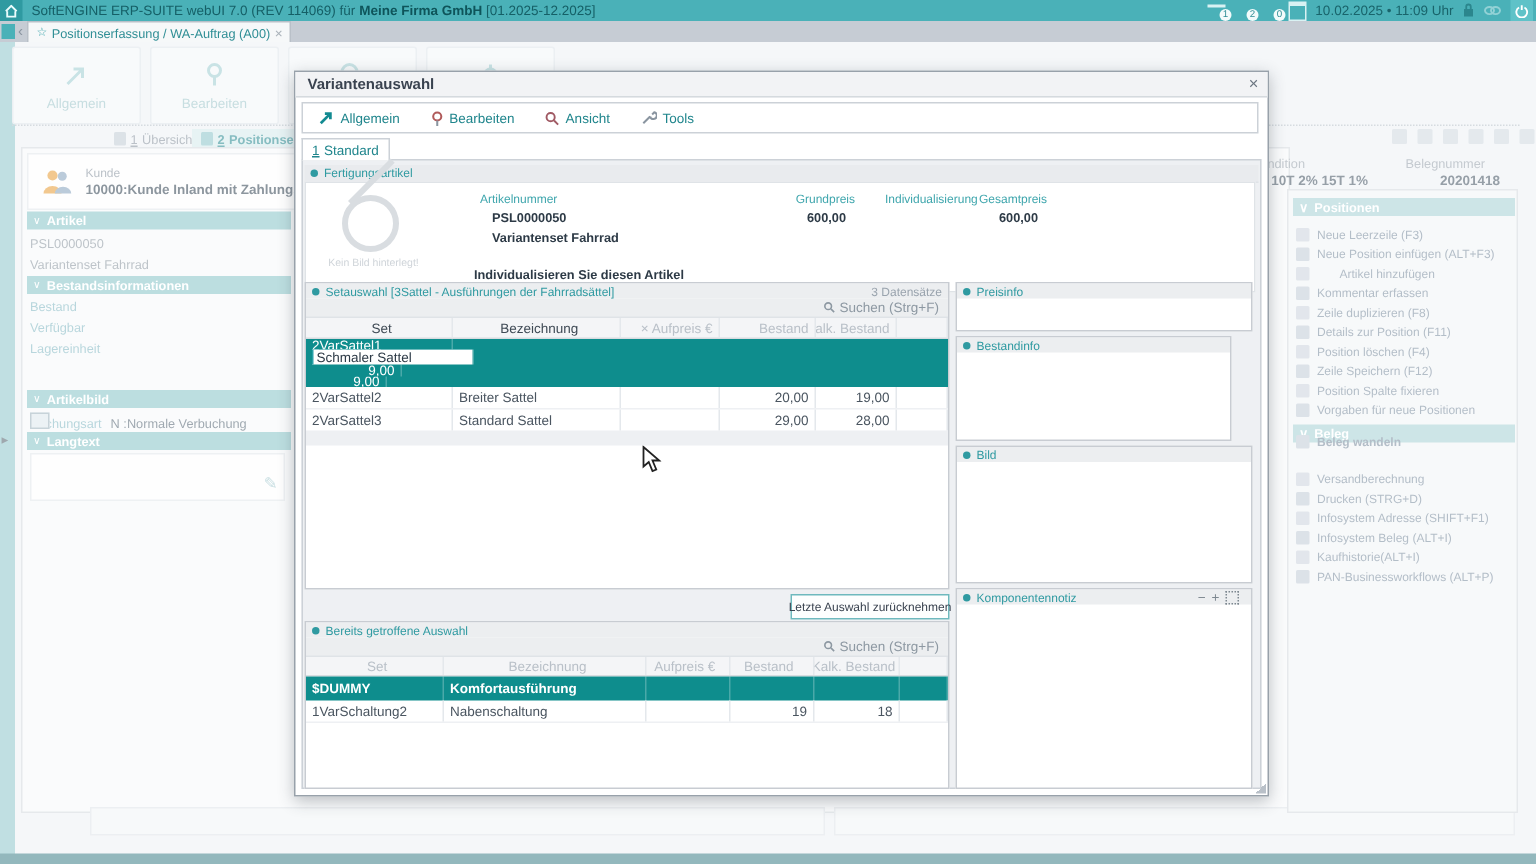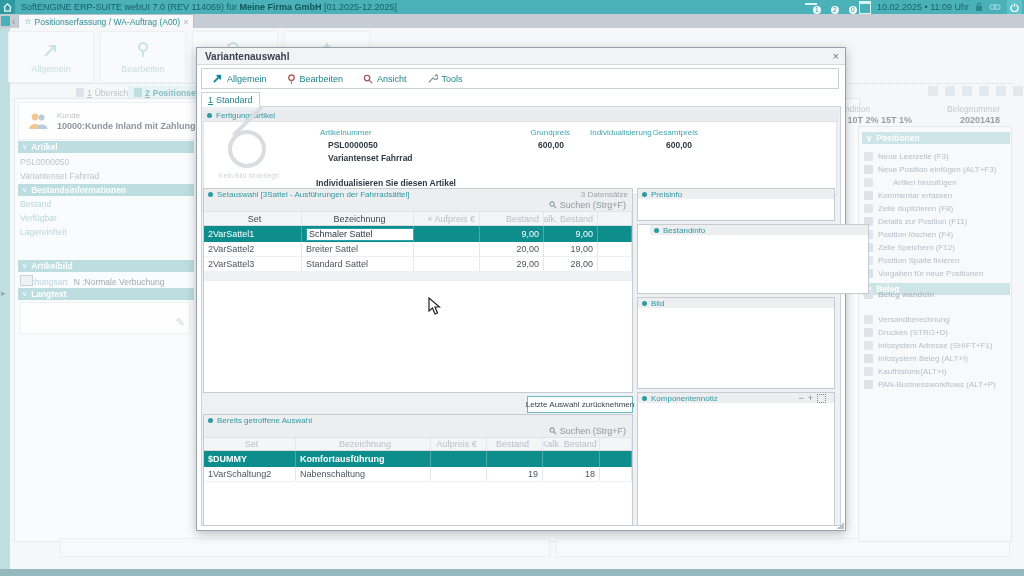--- a/index.html
+++ b/index.html
@@ -302,21 +302,21 @@
   <div class="abs secbar" style="top:288px;">
     <span class="chev">∨</span>
     <span>Langtext</span>
   </div>
   <div class="abs langbox">
       <span class="pencil">✎</span>
     </div>
 
   <div class="abs rinfo" style="left:730px;top:104px;width:140px;text-align:right;">Zahlungskondition</div>
   <div class="abs rinfo" style="left:730px;top:115px;width:182px;text-align:right;"><b>Kunde 10T 2% 15T 1%</b></div>
-  <div class="abs rinfo" style="right:24px;top:104px;text-align:center;">Belegnummer</div>
+  <div class="abs rinfo" style="right:34px;top:104px;text-align:center;">Belegnummer</div>
   <div class="abs rinfo" style="right:24px;top:115px;text-align:right;"><b>20201418</b></div>
 
   <div class="abs rmenucard"></div>
   <div class="abs rsecbar" style="top:132px;">
     <span>∨</span>
     <span>Positionen</span>
   </div>
   <div class="abs ritem" style="top:150px;">
       <span class="ric"></span>
       <span>Neue Leerzeile (F3)</span>
@@ -477,21 +477,21 @@
         <div class="c-set">Set</div>
         <div class="c-bez">Bezeichnung</div>
         <div class="c-auf lt">
             <span style="margin-right:2px;">×</span>
             <span>Aufpreis €</span>
           </div>
         <div class="c-bes lt">Bestand</div>
         <div class="c-kal lt">Kalk. Bestand</div>
         <div class="c-x"></div>
       </div>
-      <div class="trow sel" style="height:16px;">
+      <div class="trow sel" style="height:32px;flex-direction:column;">
         <div class="c-set">2VarSattel1</div>
         <div class="c-bez">
             <input class="cell-input" value="Schmaler Sattel" style="">
           </div>
         <div class="c-auf"></div>
         <div class="c-bes">9,00</div>
         <div class="c-kal">9,00</div>
         <div class="c-x"></div>
       </div>
       <div class="trow drow">
@@ -555,21 +555,21 @@
 
     <div class="abs panel" style="left:440px;top:140px;width:198px;height:33px;">
       <div class="shead-l1">
         <span class="dot"></span>
         <span>Preisinfo</span>
       </div>
     </div>
     <span class="ilabel" style="left:452px;top:160px;">Aufpreis</span>
     <span class="ival" style="left:545px;top:160px;">0</span>
 
-    <div class="abs panel" style="left:440px;top:176px;width:232px;height:70px;padding-left:12px;">
+    <div class="abs panel" style="left:440px;top:176px;width:184px;height:70px;">
       <div class="shead-l1">
         <span class="dot"></span>
         <span>Bestandinfo</span>
       </div>
     </div>
     <span class="ilabel" style="left:452px;top:194px;">Bestand</span>
     <span class="ival" style="left:545px;top:194px;">0</span>
     <span class="ival2" style="left:558px;top:194px;">9</span>
     <span class="ilabel" style="left:452px;top:206px;">Bestellt</span>
     <span class="ival" style="left:545px;top:206px;">0</span>

